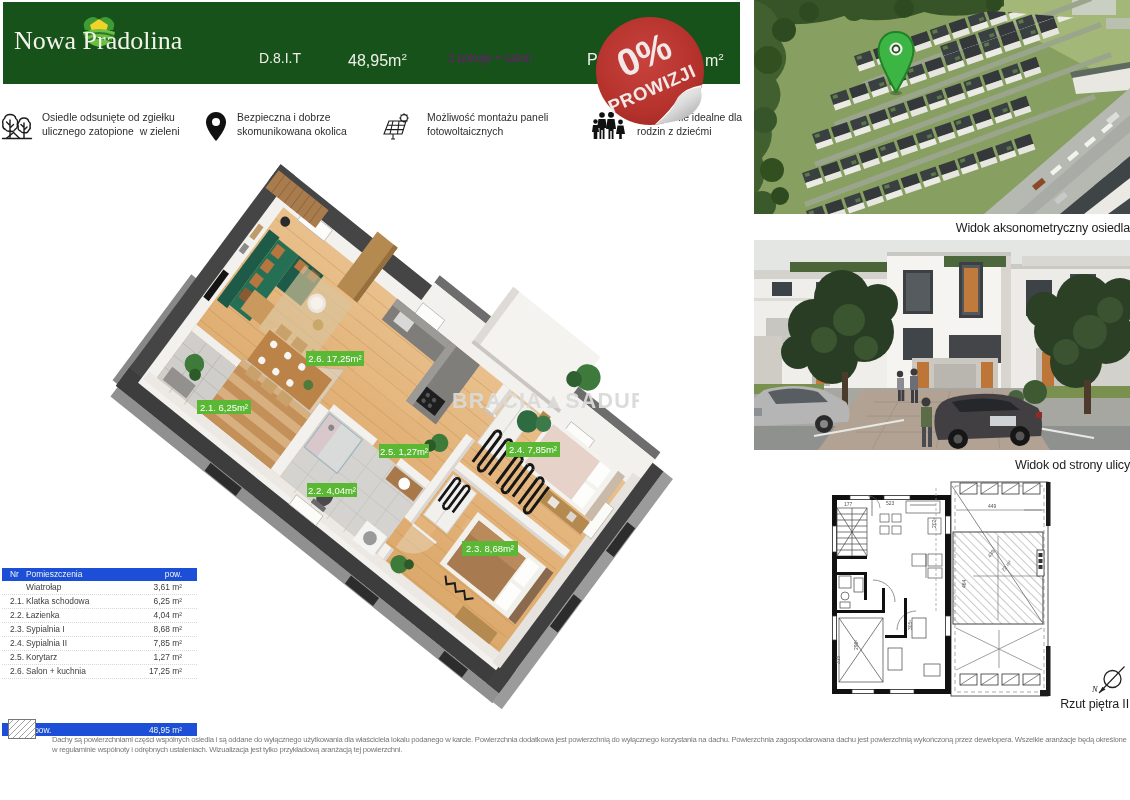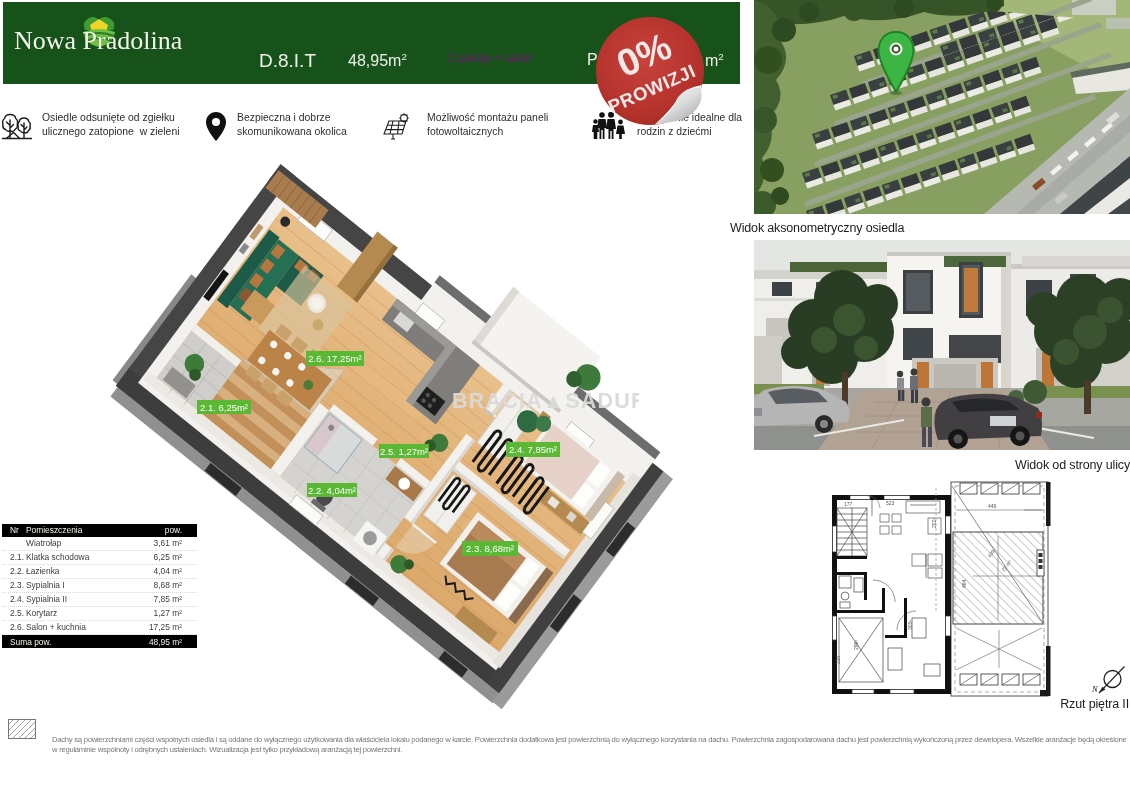--- a/index.html
+++ b/index.html
@@ -1,40 +1,40 @@
 <!DOCTYPE html>
 <html><head><meta charset="utf-8">
 <style>
 html,body{margin:0;padding:0;background:#fff;}
 #page{position:relative;width:1130px;height:800px;overflow:hidden;background:#fff;
   font-family:"Liberation Sans",sans-serif;}
 .abs{position:absolute;}
 
 #hdr{left:3px;top:2px;width:737px;height:82px;background:#17521b;}
 #brand{left:14px;top:26px;color:#f3f3ea;font-family:"Liberation Serif",serif;font-size:26px;}
-#h1{left:259px;top:50px;color:#f0f0ea;font-size:19px;}
+#h1{left:259px;top:50px;color:#f0f0ea;font-size:14px;}
 #h2{left:348px;top:51px;color:#f0f0ea;font-size:16px;}
 #h3{left:448px;top:51px;color:#701a75;font-size:12px;letter-spacing:-0.25px;}
 #h4a{left:587px;top:51px;color:#f0f0ea;font-size:16px;}
 #h4b{left:705px;top:51px;color:#f0f0ea;font-size:16px;}
 sup{font-size:62%;}
 
 .ft{top:111px;color:#2d2d2d;font-size:10.4px;line-height:13.6px;}
 #ft1{left:42px;} #ft2{left:237px;} #ft3{left:427px;} #ft4{left:637px;}
 
 #tbl{left:2px;top:524px;width:195px;font-size:8.4px;color:#3c3c3c;}
 .trow{height:14.05px;box-sizing:border-box;display:flex;align-items:center;border-bottom:1px dotted #d8d8d8;background:#fff;white-space:nowrap;}
-.tg{background:#000000;color:#eef7e6;border-bottom:none;}
+.tg{background:#1d4ed8;color:#eef7e6;border-bottom:none;margin-top:44px;}
 .cnr{width:24px;padding-left:8px;box-sizing:border-box;}
 .cnm{flex:1;}
 .cpw{width:60px;text-align:right;padding-right:15px;}
 #tbl2{left:2px;top:662px;width:195px;font-size:8.4px;color:#3c3c3c;}
 
 .cap{color:#1c1c1c;font-size:12.5px;letter-spacing:-0.15px;}
-#cap1{top:221px;right:0px;width:400px;}
+#cap1{top:221px;right:0px;width:400px;text-align:right;}
 #cap2{top:458px;right:0px;width:400px;text-align:right;}
 #cap3{top:697px;right:1px;width:200px;text-align:right;}
 
 #foot{left:52px;top:719px;width:1086px;font-size:7.7px;line-height:10.2px;color:#787878;letter-spacing:-0.28px;white-space:nowrap;overflow:hidden;margin-top:16px;}
 </style></head>
 <body>
 <div id="page">
 
 <svg class="abs" id="plan3d" style="left:0;top:0" width="1130" height="800" viewBox="0 0 1130 800">
   <defs>

